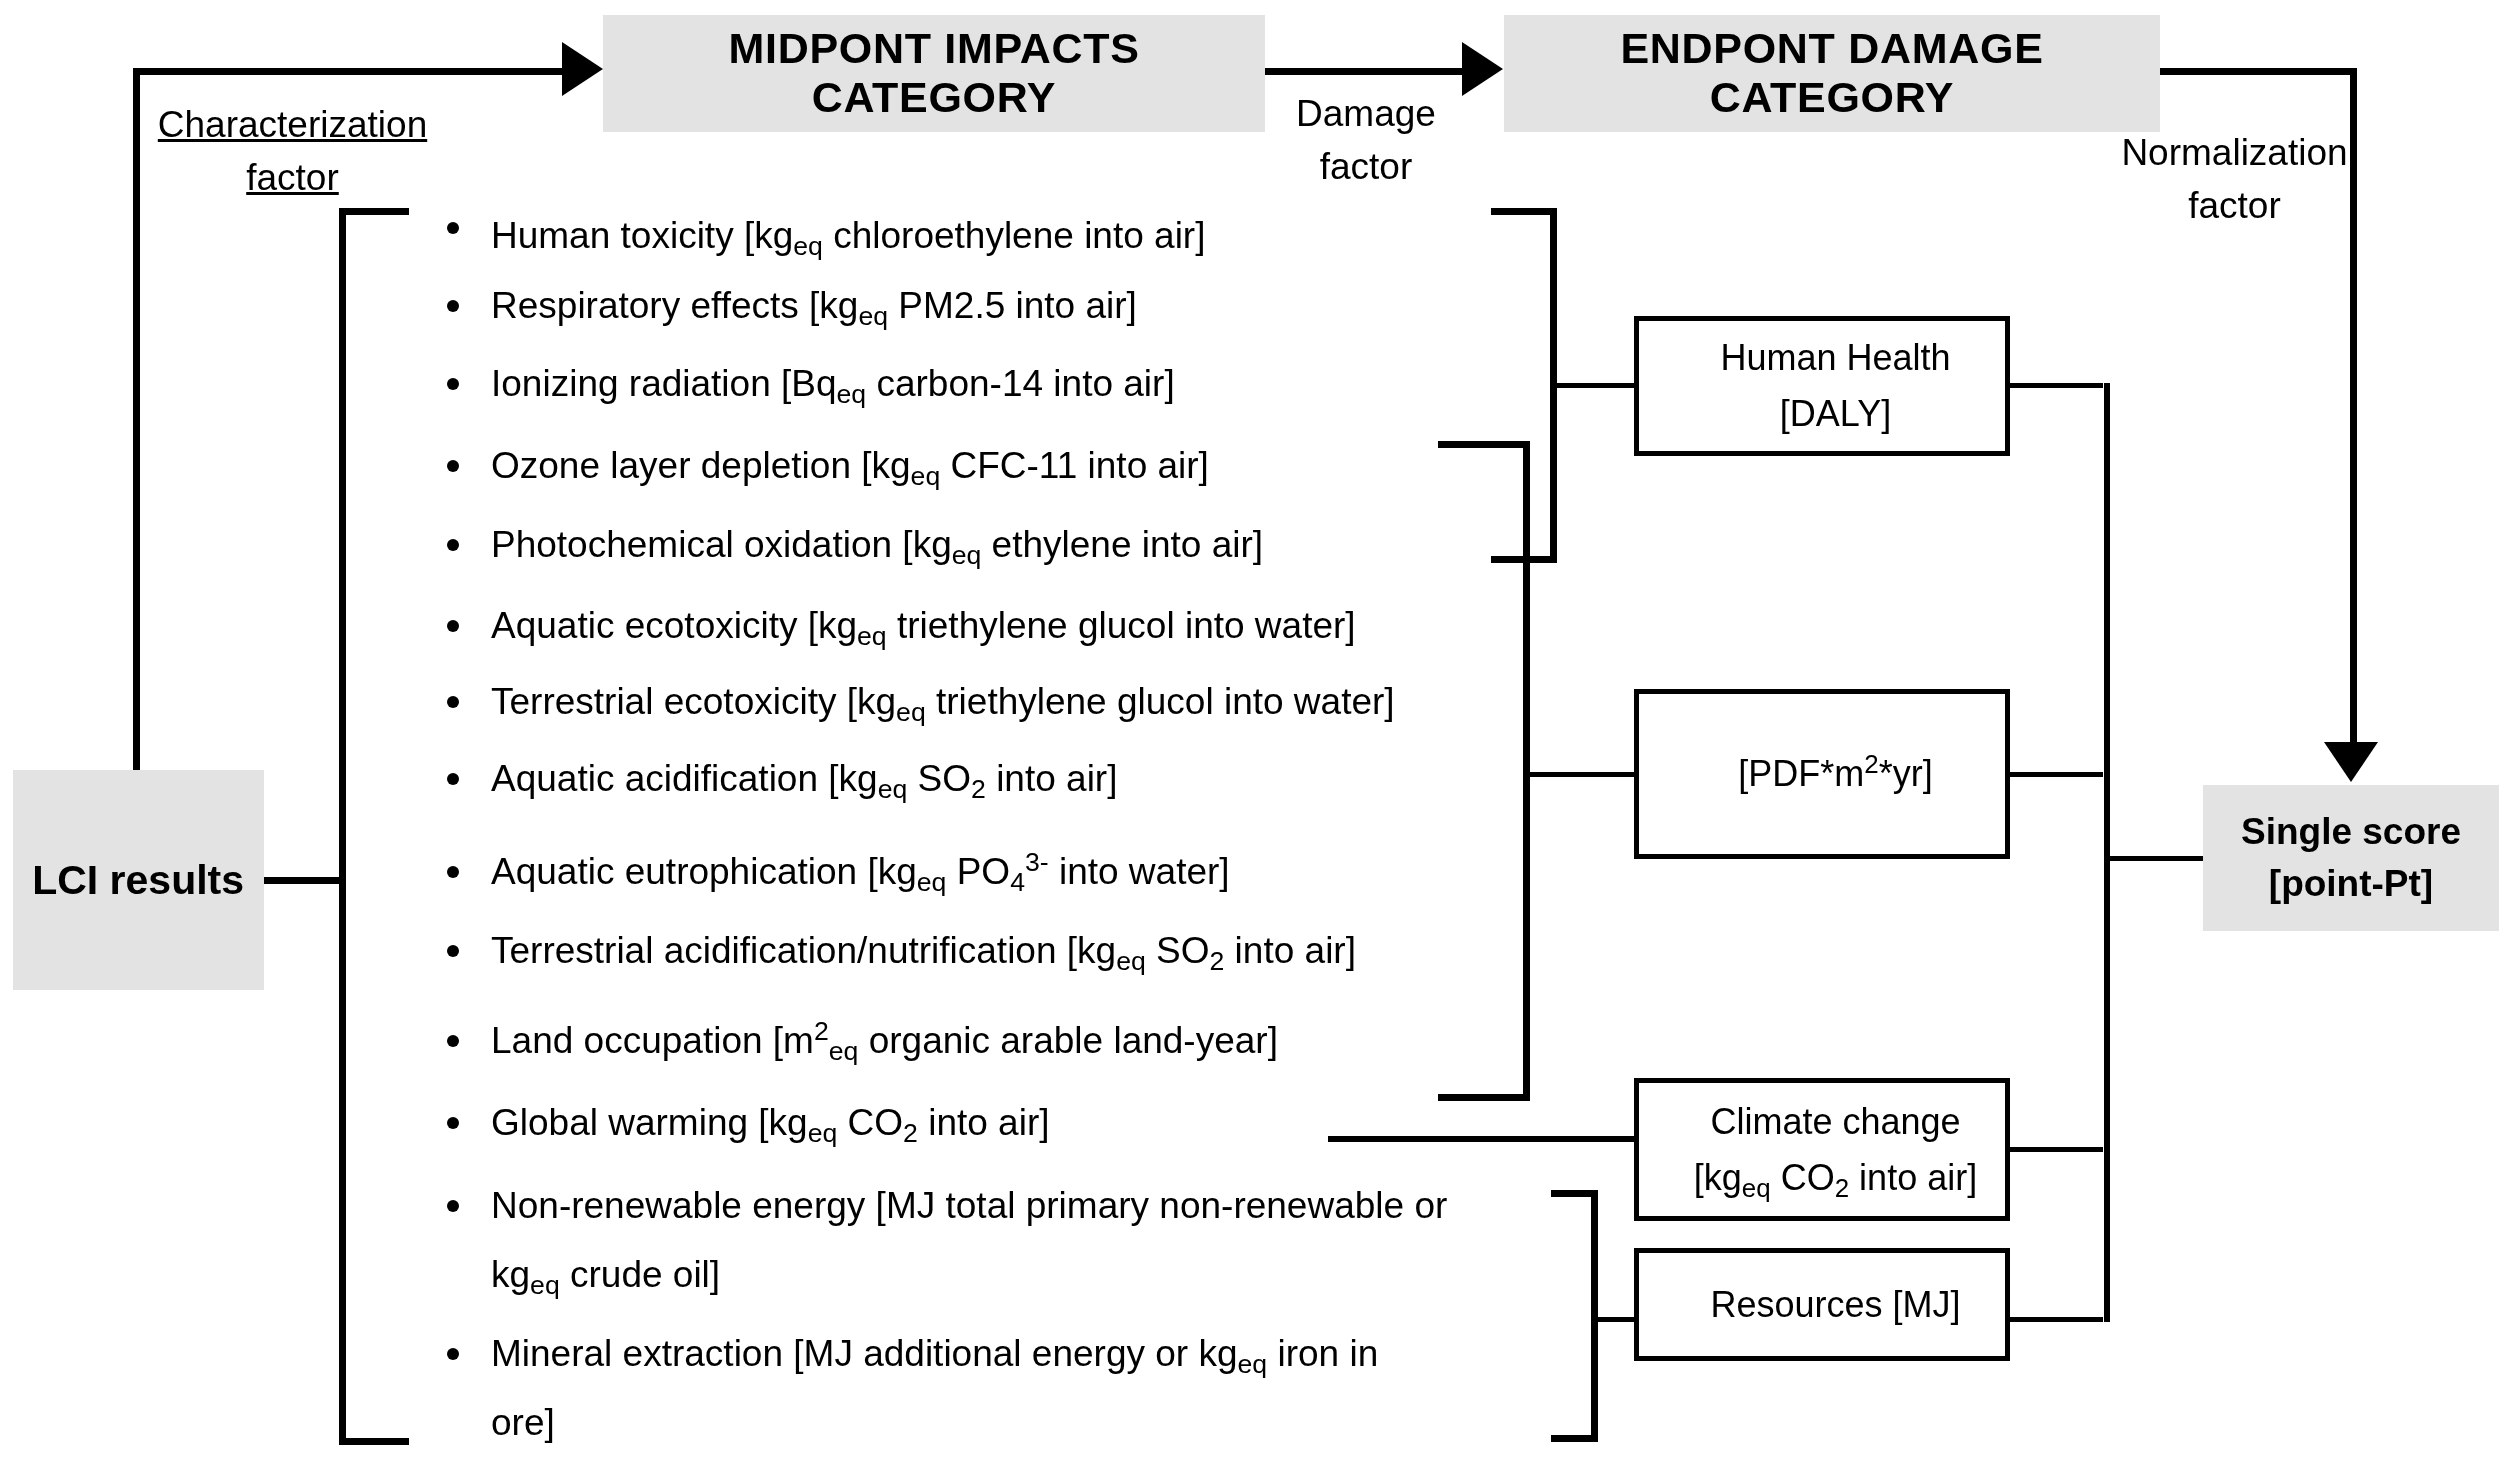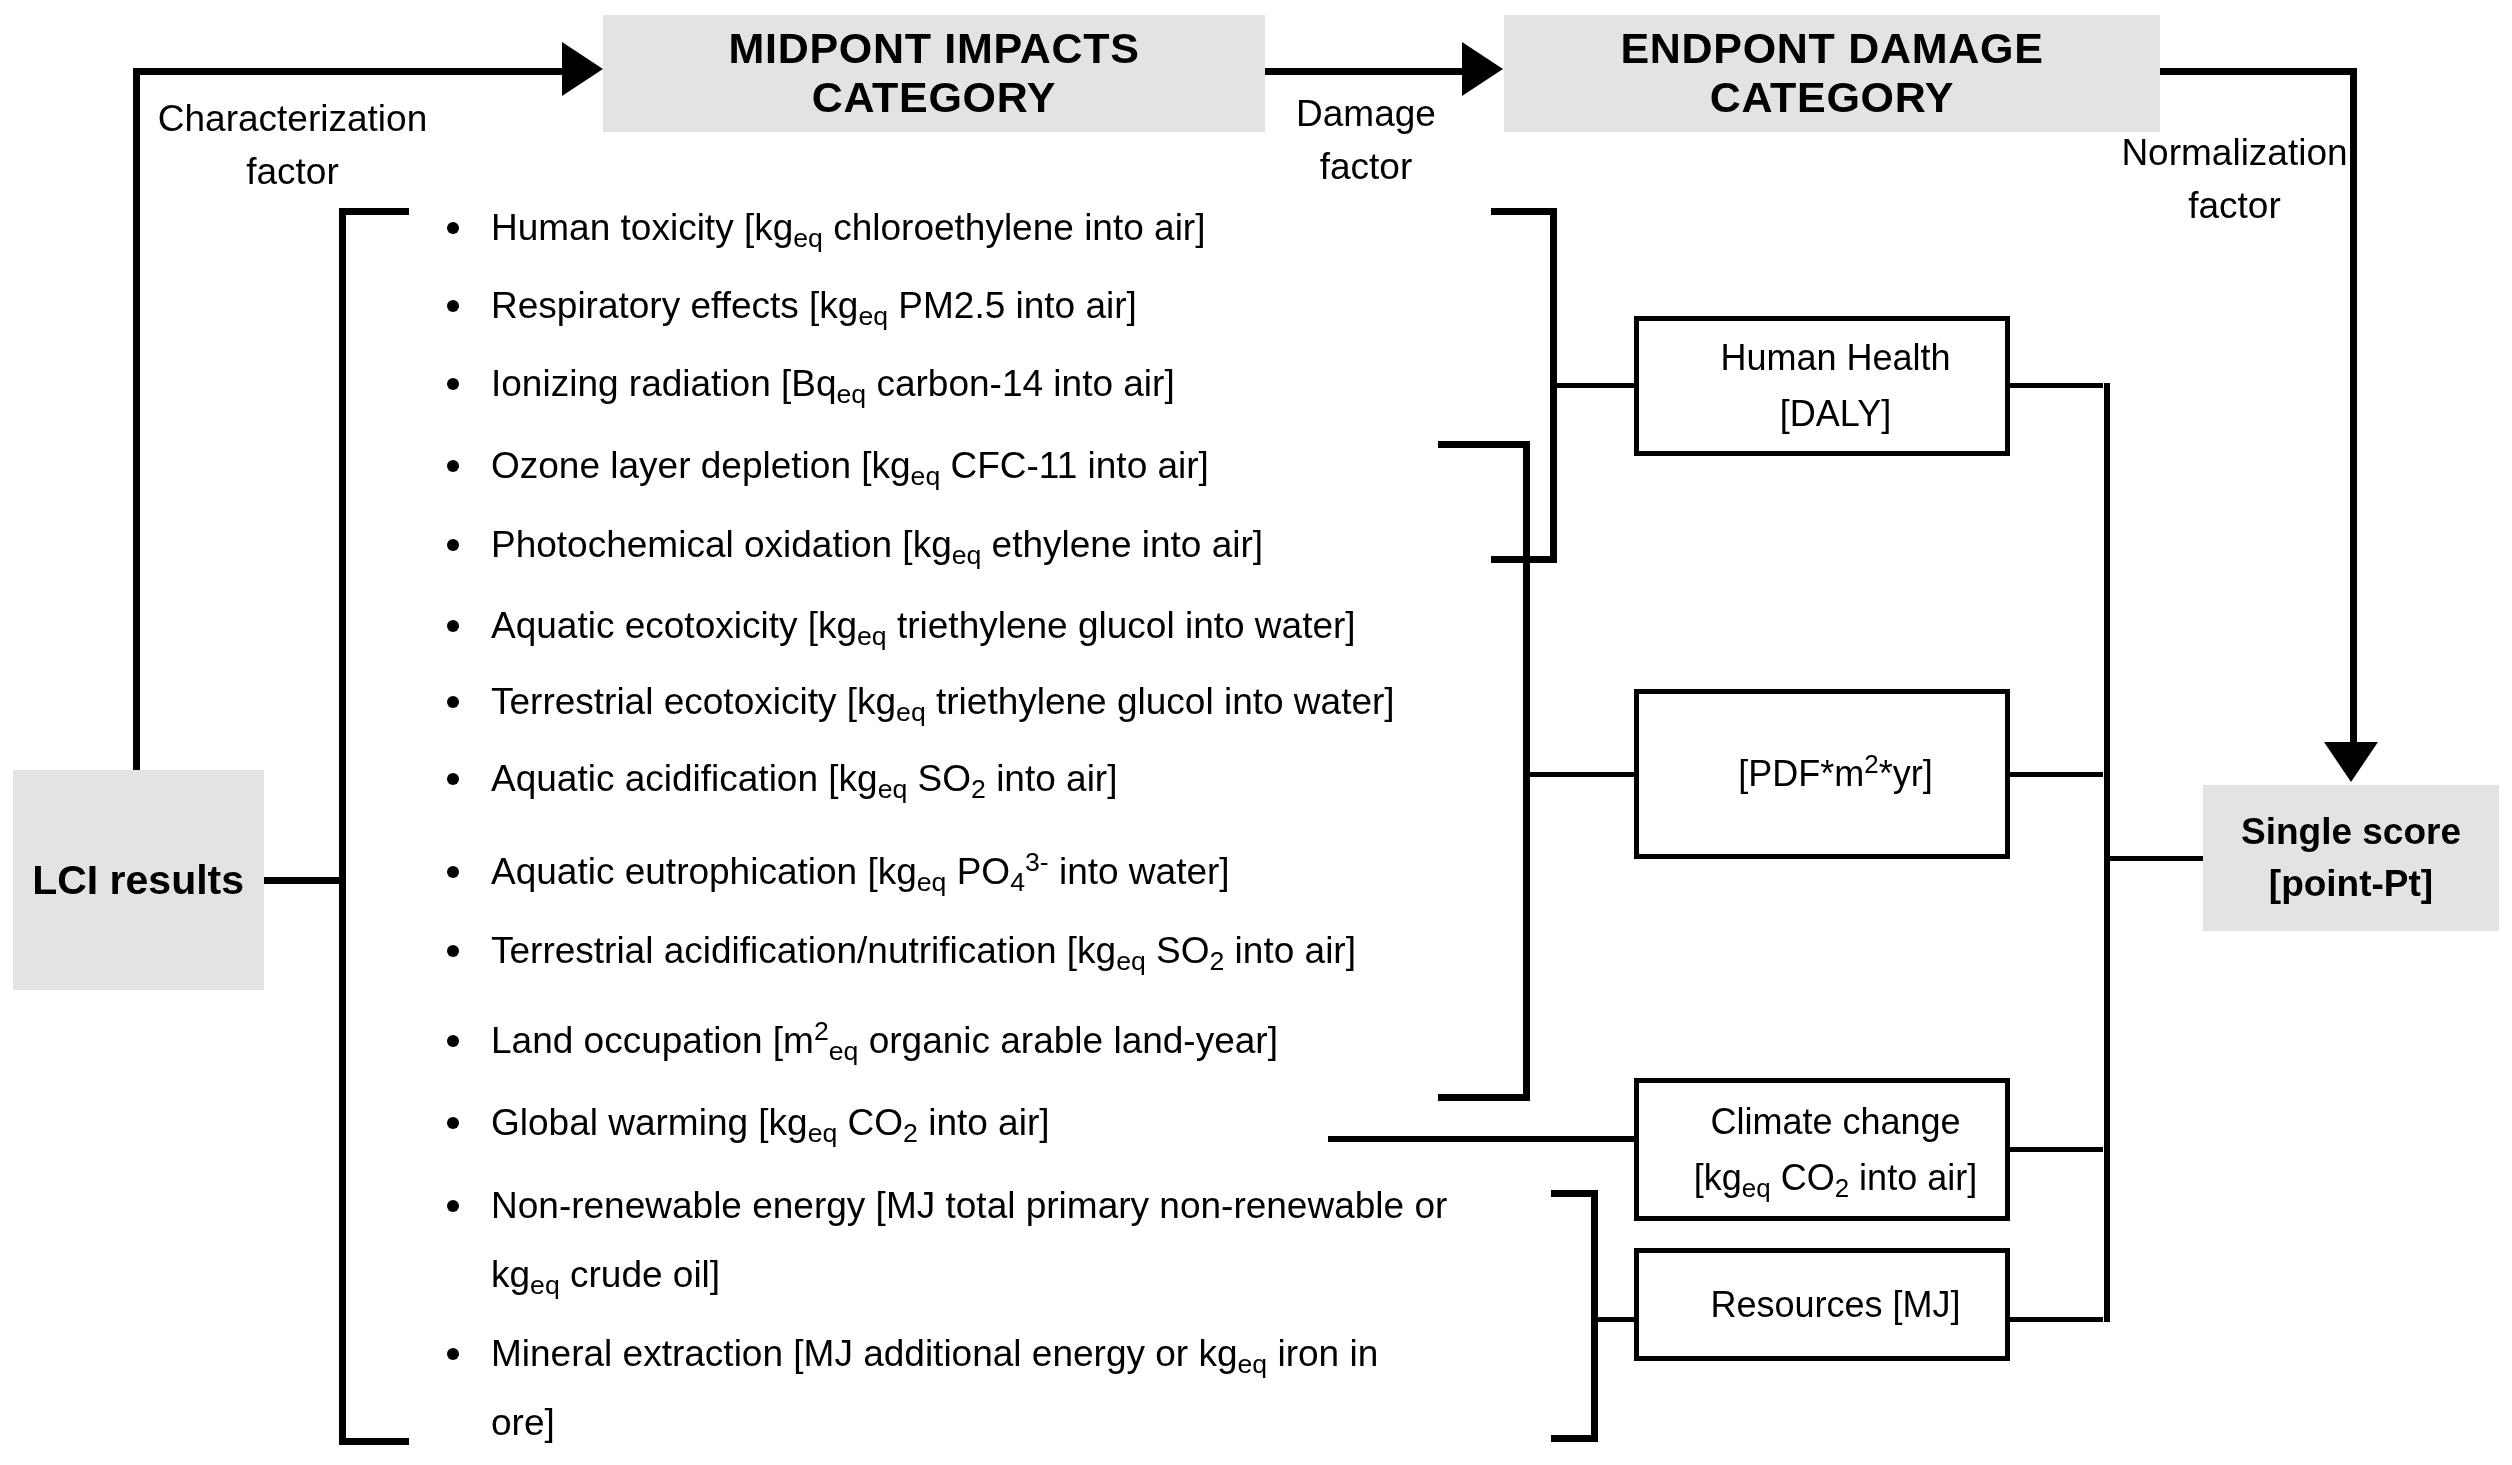--- a/index.html
+++ b/index.html
@@ -92,21 +92,21 @@
 
   <div class="graybox lci" style="left:12.6px;top:770px;width:251px;height:220px;">
     <span>LCI results</span>
   </div>
 
   <div class="graybox single" style="left:2203px;top:785px;width:296px;height:146px;">
     <span>Single score</span>
     <span>[point-Pt]</span>
   </div>
 
-  <div class="lbl" style="left:126px;top:92px;width:333px;">
+  <div class="lbl" style="left:126px;top:98px;width:333px;text-decoration:underline;">
     <div>Characterization</div>
     <div>factor</div>
   </div>
   <div class="lbl" style="left:1253px;top:87px;width:226px;">
     <div>Damage</div>
     <div>factor</div>
   </div>
   <div class="lbl" style="left:2068px;top:126px;width:333px;">
     <div>Normalization</div>
     <div>factor</div>
@@ -123,21 +123,21 @@
     <span>Climate change</span>
     <span>[kg<sub>eq</sub> CO<sub>2</sub> into air]</span>
   </div>
   <div class="whitebox" style="left:1634px;top:1248px;width:376px;height:113px;">
     <span>Resources [MJ]</span>
 
   </div>
 
   <div id="bullet-layer">
       <div class="dot" style="left: 447px; top: 228px;"></div>
-      <div class="bullet-line" style="left: 491px; top: 228px;">Human toxicity [kg<sub>eq</sub> chloroethylene into air]</div>
+      <div class="bullet-line" style="left: 491px; top: 236px;">Human toxicity [kg<sub>eq</sub> chloroethylene into air]</div>
       <div class="dot" style="left: 447px; top: 306px;"></div>
       <div class="bullet-line" style="left: 491px; top: 306px;">Respiratory effects [kg<sub>eq</sub> PM2.5 into air]</div>
       <div class="dot" style="left: 447px; top: 384px;"></div>
       <div class="bullet-line" style="left: 491px; top: 384px;">Ionizing radiation [Bq<sub>eq</sub> carbon-14 into air]</div>
       <div class="dot" style="left: 447px; top: 466px;"></div>
       <div class="bullet-line" style="left: 491px; top: 466px;">Ozone layer depletion [kg<sub>eq</sub> CFC-11 into air]</div>
       <div class="dot" style="left: 447px; top: 545px;"></div>
       <div class="bullet-line" style="left: 491px; top: 545px;">Photochemical oxidation [kg<sub>eq</sub> ethylene into air]</div>
       <div class="dot" style="left: 447px; top: 626px;"></div>
       <div class="bullet-line" style="left: 491px; top: 626px;">Aquatic ecotoxicity [kg<sub>eq</sub> triethylene glucol into water]</div>

